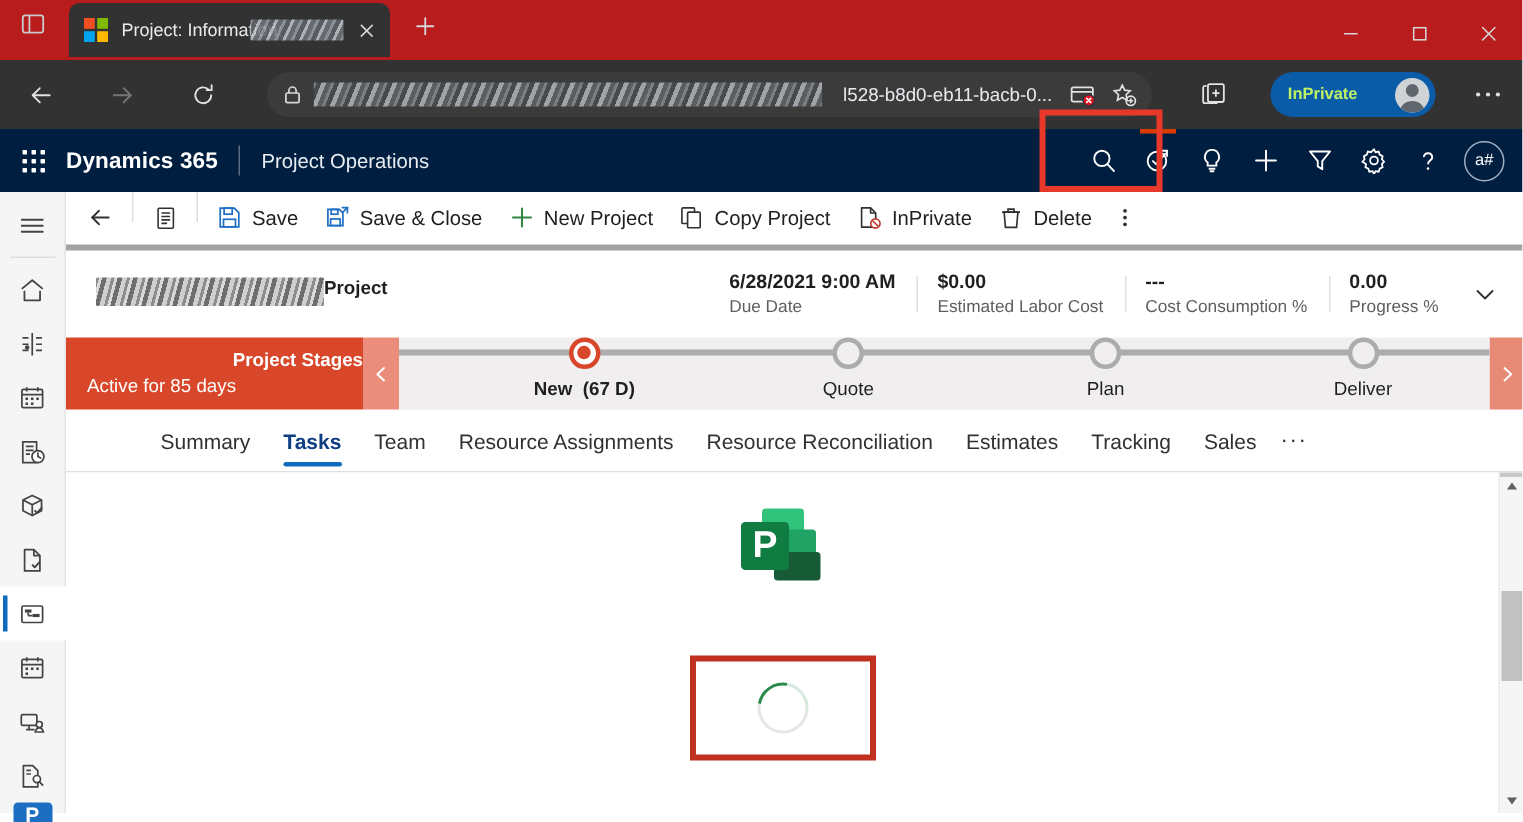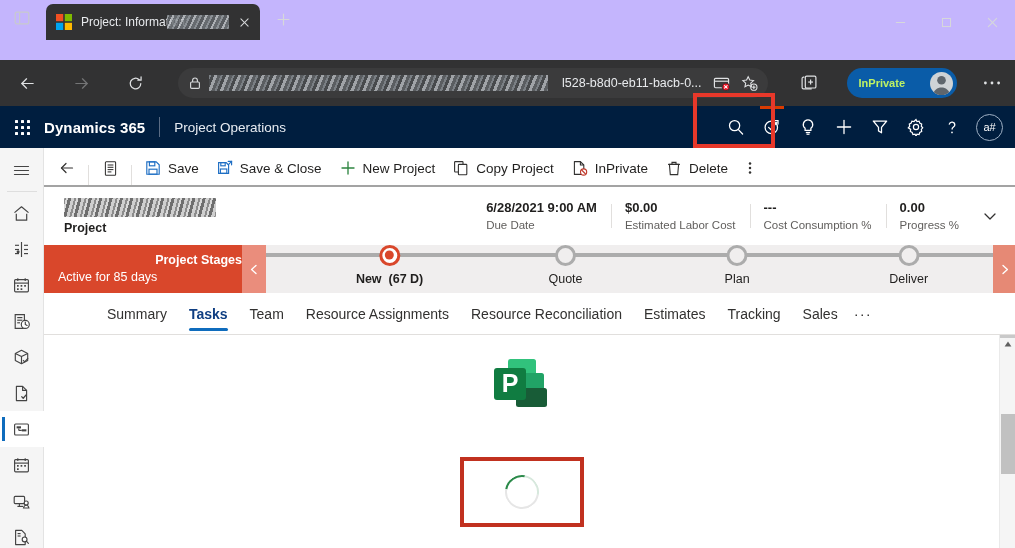--- a/index.html
+++ b/index.html
@@ -5,22 +5,22 @@
   * { margin:0; padding:0; box-sizing:border-box; }
   html,body { width:1015px; height:548px; overflow:hidden; }
   body {
     font-family:"Liberation Sans", sans-serif;
     background:#ffffff;
     -webkit-font-smoothing:antialiased;
   }
 
   
   #browser-titlebar {
-    height:60px; background:#c4b5fd; position:relative;
-    display:flex; align-items:flex-start;
+    height:40px; background:#b91c1c; position:relative;
+    display:flex; align-items:center;
   }
   .tb-left { display:flex; align-items:center; height:44px; padding-left:8px; }
   .tab-search-btn {
     width:28px; height:28px; display:flex; align-items:center; justify-content:center;
     margin-bottom:8px; border-radius:3px; cursor:pointer;
   }
   .tab-search-btn svg { width:16px; height:16px; }
 
   .browser-tab {
     margin-left:10px; margin-bottom:0;
@@ -164,40 +164,40 @@
     width:26px; height:26px; background:#1b6ec2; color:#fff; border-radius:3px;
     display:flex; align-items:center; justify-content:center;
     font-size:14px; font-weight:bold; margin-bottom:10px; cursor:pointer;
   }
 
   
   #main-pane { flex:1 1 auto; display:flex; flex-direction:column; min-width:0; background:#fff; }
 
   
   #command-bar {
-    height:39px; display:flex; align-items:flex-end; border-bottom:2px solid #a3a3a3;
+    height:39px; display:flex; align-items:flex-start; border-bottom:4px solid #a3a3a3;
     padding-left:6px; flex:0 0 39px;
   }
   .cmd-back { width:34px; height:34px; display:flex; align-items:center; justify-content:center; cursor:pointer; }
   .cmd-back svg { width:16px; height:16px; }
   .cmd-sep { width:1px; height:20px; background:#e1dfdd; margin:0 4px; }
   .cmd-icon-only { width:34px; height:34px; display:flex; align-items:center; justify-content:center; cursor:pointer; }
   .cmd-icon-only svg { width:17px; height:17px; }
   .cmd-btn {
     height:34px; display:flex; align-items:center; padding:0 9px; cursor:pointer;
     font-size:13.5px; color:#201f1e; white-space:nowrap;
   }
   .cmd-btn svg { width:16px; height:16px; margin-right:7px; flex:0 0 16px; }
   .cmd-overflow { width:26px; height:34px; display:flex; align-items:center; justify-content:center; cursor:pointer; }
 
   
   #record-header {
     height:58px; display:flex; align-items:center; padding:0 8px 0 20px; flex:0 0 58px;
   }
-  .rec-title-block { display:flex; flex-direction:column; justify-content:center; }
+  .rec-title-block { display:flex; flex-direction:row; justify-content:center; }
   .rec-title-redact {
     width:152px; height:19px; margin-bottom:4px;
     background:repeating-linear-gradient(105deg,#8c8c8c 0 2px,#d9d9d9 2px 4px,#6e6e6e 4px 7px,#cfcfcf 7px 10px);
     border-radius:1px;
   }
   .rec-subtitle { font-size:12.5px; color:#201f1e; font-weight:bold; }
   .hdr-flex { flex:1 1 auto; }
   .metrics { display:flex; align-items:center; }
   .metric { padding:0 14px; display:flex; flex-direction:column; justify-content:center; position:relative; }
   .metric + .metric::before {

